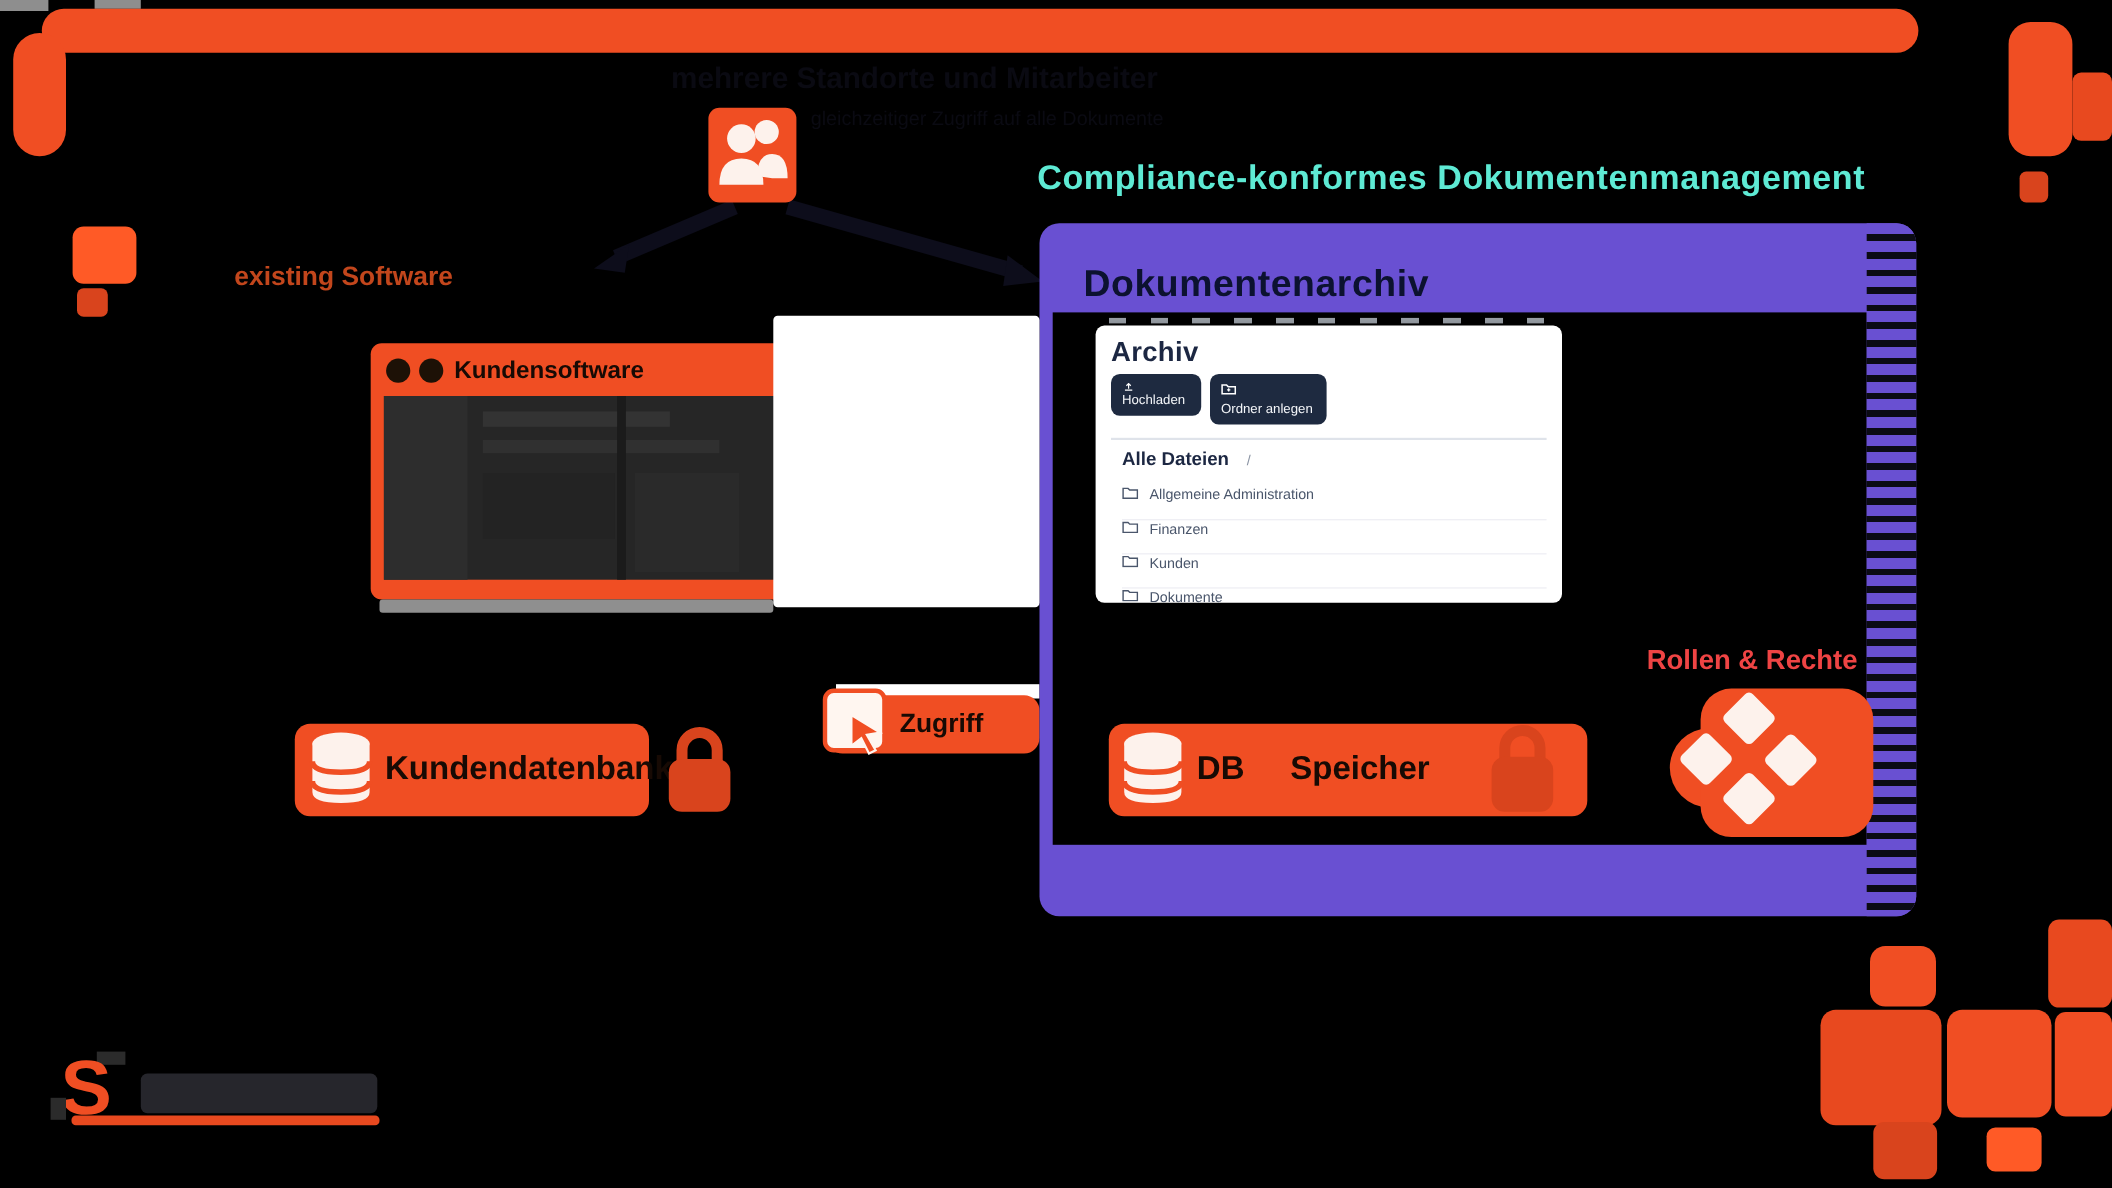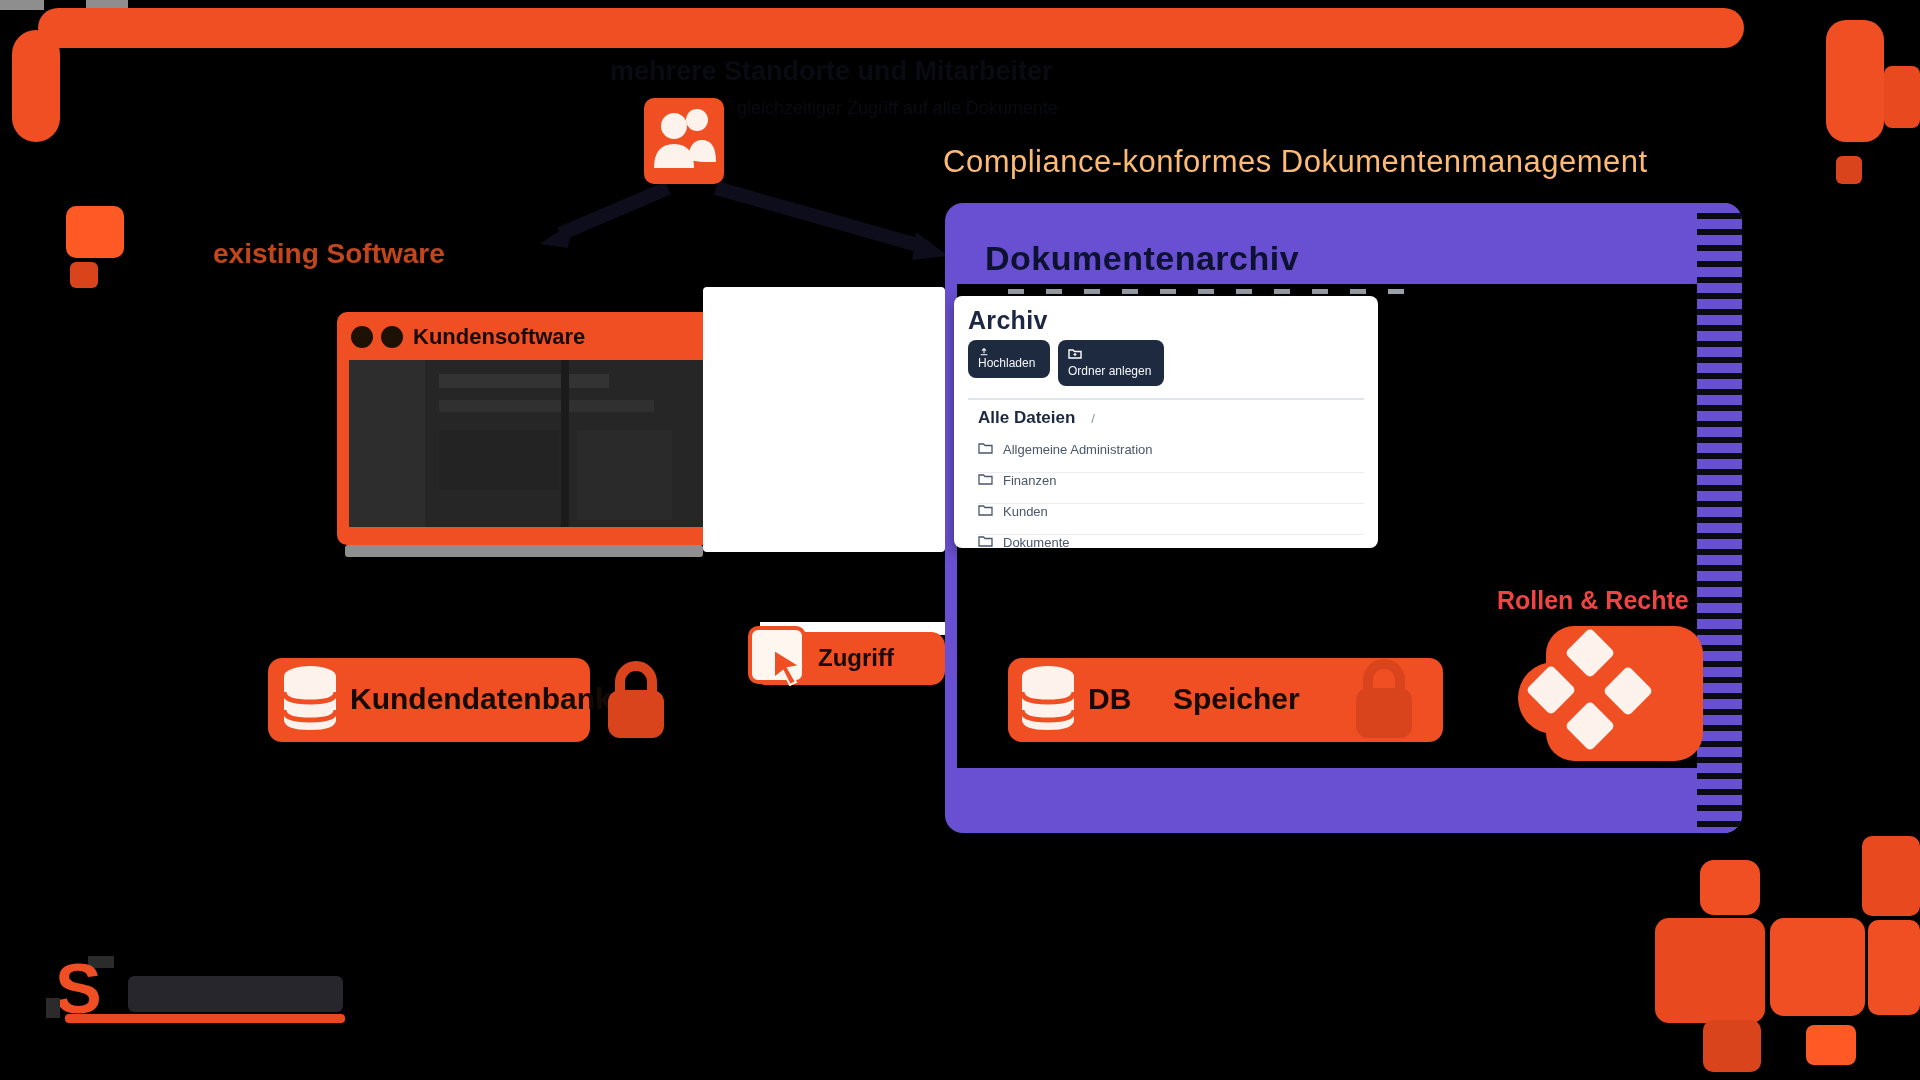--- a/index.html
+++ b/index.html
@@ -10,21 +10,21 @@
   .o1{background:#F04E23;}
   .o2{background:#E8491F;}
   .o3{background:#D9441D;}
   .o4{background:#FF5A26;}
   .r6{border-radius:6px;} .r8{border-radius:8px;} .r10{border-radius:10px;}
   .r14{border-radius:14px;} .r20{border-radius:20px;} .r24{border-radius:24px;}
   .gray{background:#8E8E8E;}
   
   .hidden-heading{color:#0A0A12;font-weight:bold;}
   .ghost-orange{color:#C2461C;font-weight:bold;}
-  .blue-heading{color:#fdba74;font-weight:normal;letter-spacing:.5px;}
+  .blue-heading{color:#5eead4;font-weight:bold;letter-spacing:.5px;}
   .panel-heading{color:#0C1230;font-weight:bold;letter-spacing:.5px;}
   .navy-label{color:#ef4444;font-weight:bold;}
   .dark-on-orange{color:#170A04;font-weight:bold;}
   
   .app-window{background:#F04E23;border-radius:10px;padding-left:46px;}
   .app-window .inner{position:absolute;left:12px;top:48px;right:12px;bottom:18px;background:#262626;}
   
   .panel{background:#6950D2;border-radius:18px;}
   .panel-inner{background:#000;}
   .panel-stripes{background:repeating-linear-gradient(180deg,#6950D2 0 10px,#0B0B14 10px 16px);}
@@ -83,21 +83,21 @@
   <div class="abs hidden-heading" style="left:737px;top:98px;font-size:18px;font-weight:normal;">gleichzeitiger Zugriff auf alle Dokumente</div>
   <div class="abs o1 r10" style="left:644px;top:98px;width:80px;height:86px;">
     <svg width="80" height="86" viewBox="0 0 80 86">
       <circle cx="30" cy="28" r="13" fill="#FDF2EC"></circle>
       <path d="M10 70 q0 -24 20 -24 q20 0 20 24 z" fill="#FDF2EC"></path>
       <circle cx="53" cy="22" r="11" fill="#FDF2EC"></circle>
       <path d="M44 62 q1 -20 14 -20 q14 0 14 22 l-14 0 z" fill="#FDF2EC"></path>
     </svg>
   </div>
 
-  <div class="abs ghost-orange" style="left:213px;top:238px;font-size:28px;">existing Software</div>
+  <div class="abs ghost-orange" style="left:213px;top:238px;font-size:24px;">existing Software</div>
 
   <div class="abs app-window" style="left:337px;top:312px;width:363px;height:233px;">
     <div class="abs" style="left:14px;top:14px;width:22px;height:22px;border-radius:50%;background:#1D1106;"></div>
     <div class="abs" style="left:44px;top:14px;width:22px;height:22px;border-radius:50%;background:#1D1106;"></div>
     <div class="abs dark-on-orange" style="left:76px;top:12px;font-size:22px;">Kundensoftware</div>
     <div class="inner">
       <div class="abs" style="left:0;top:0;width:76px;height:100%;background:#2D2D2D;"></div>
       <div class="abs" style="left:90px;top:14px;width:170px;height:14px;background:#333333;"></div>
       <div class="abs" style="left:90px;top:40px;width:215px;height:12px;background:#303030;"></div>
       <div class="abs" style="left:212px;top:0;width:8px;height:100%;background:#1B1B1B;"></div>
@@ -134,21 +134,21 @@
   <div class="abs blue-heading" style="left:943px;top:144px;font-size:31px;">Compliance-konformes Dokumentenmanagement</div>
 
   <div class="abs panel" style="left:945px;top:203px;width:797px;height:630px;">
     <div class="abs panel-heading" style="left:40px;top:36px;font-size:34px;">Dokumentenarchiv</div>
     <div class="abs panel-inner" style="left:12px;top:81px;width:740px;height:484px;"></div>
     <div class="abs panel-stripes" style="left:752px;top:0;width:45px;height:630px;border-radius:0 18px 18px 0;"></div>
   </div>
 
   <div class="abs dash-line" style="left:1008px;top:289px;width:410px;height:5px;"></div>
 
-  <div class="abs card" style="left:954px;top:296px;width:424px;height:252px;">
+  <div class="abs card" style="left:996px;top:296px;width:424px;height:252px;">
     <div class="abs card-title" style="left:14px;top:10px;">Archiv</div>
     <div class="abs btn" style="left:14px;top:44px;width:82px;height:38px;">
       <svg width="12" height="12" viewBox="0 0 12 12">
         <path d="M6 1 v7 M3 4 l3 -3 3 3 M1 10 h10" stroke="#FFFFFF" stroke-width="1.6" fill="none"></path>
       </svg>
       <span class="lbl">Hochladen</span>
     </div>
     <div class="abs btn" style="left:104px;top:44px;width:106px;height:46px;">
       <svg width="14" height="11" viewBox="0 0 14 11">
         <path d="M1 2 h4 l1.5 1.5 H13 v6.5 H1 z" fill="none" stroke="#FFFFFF" stroke-width="1.4"></path>

